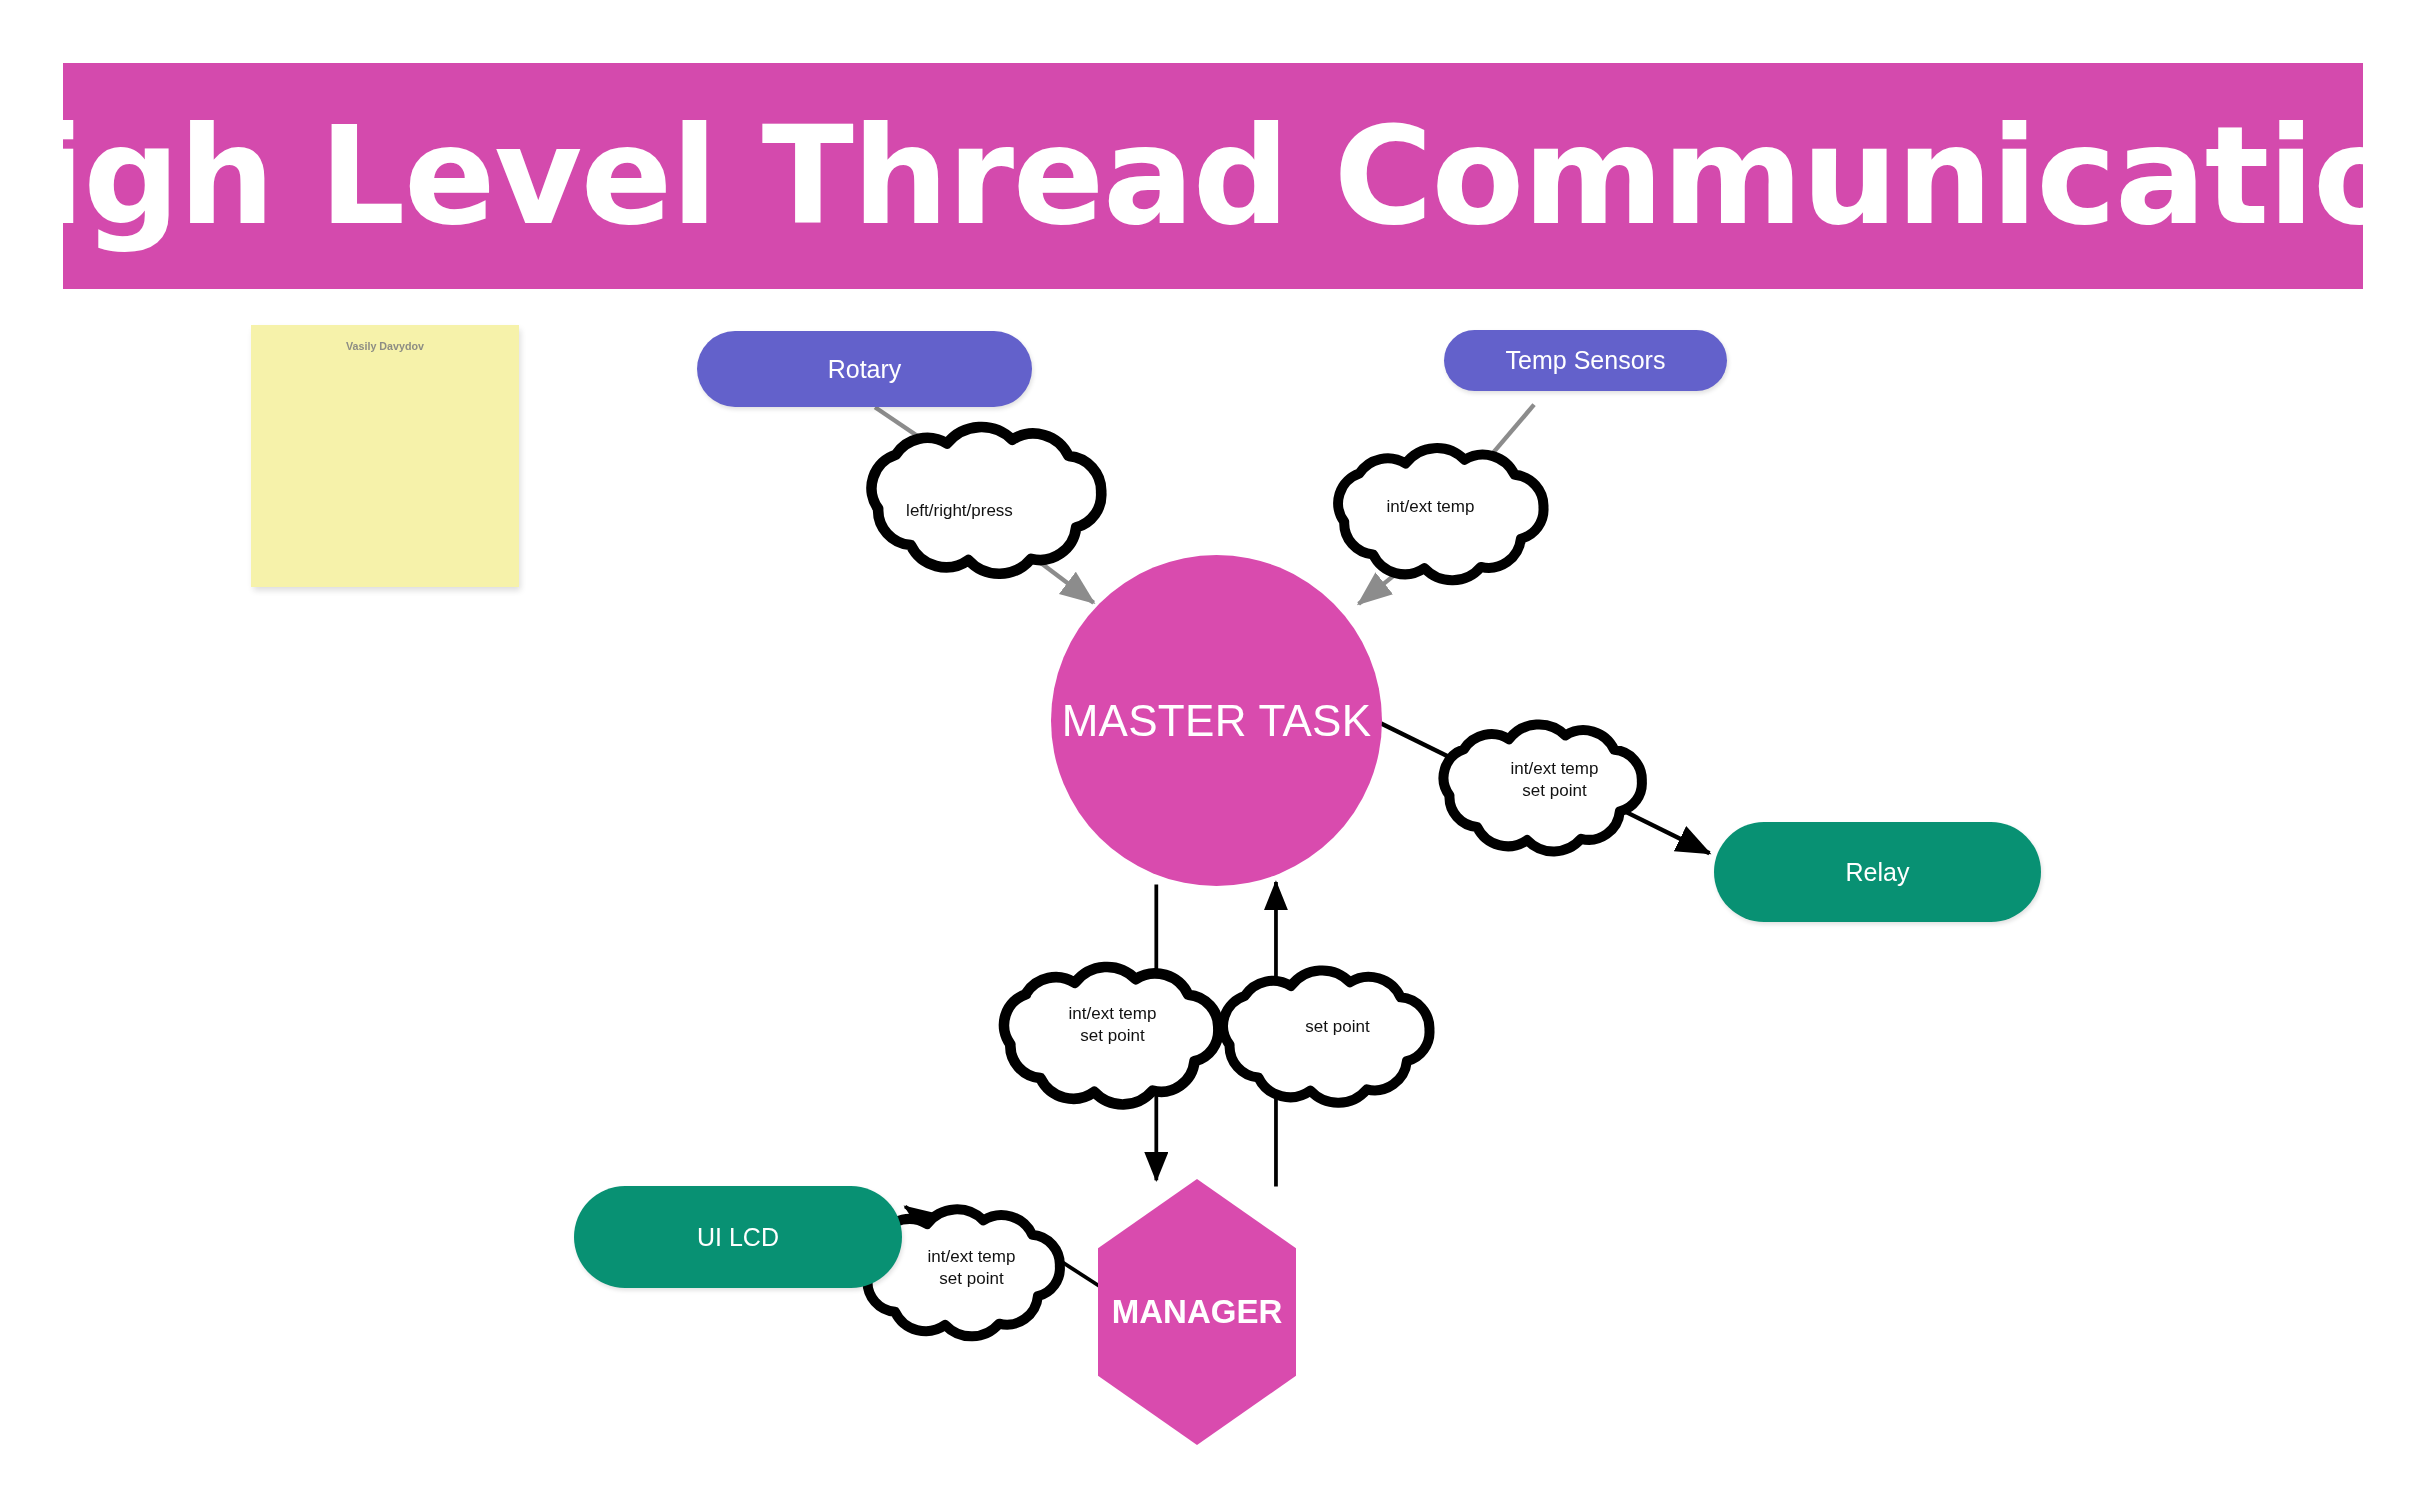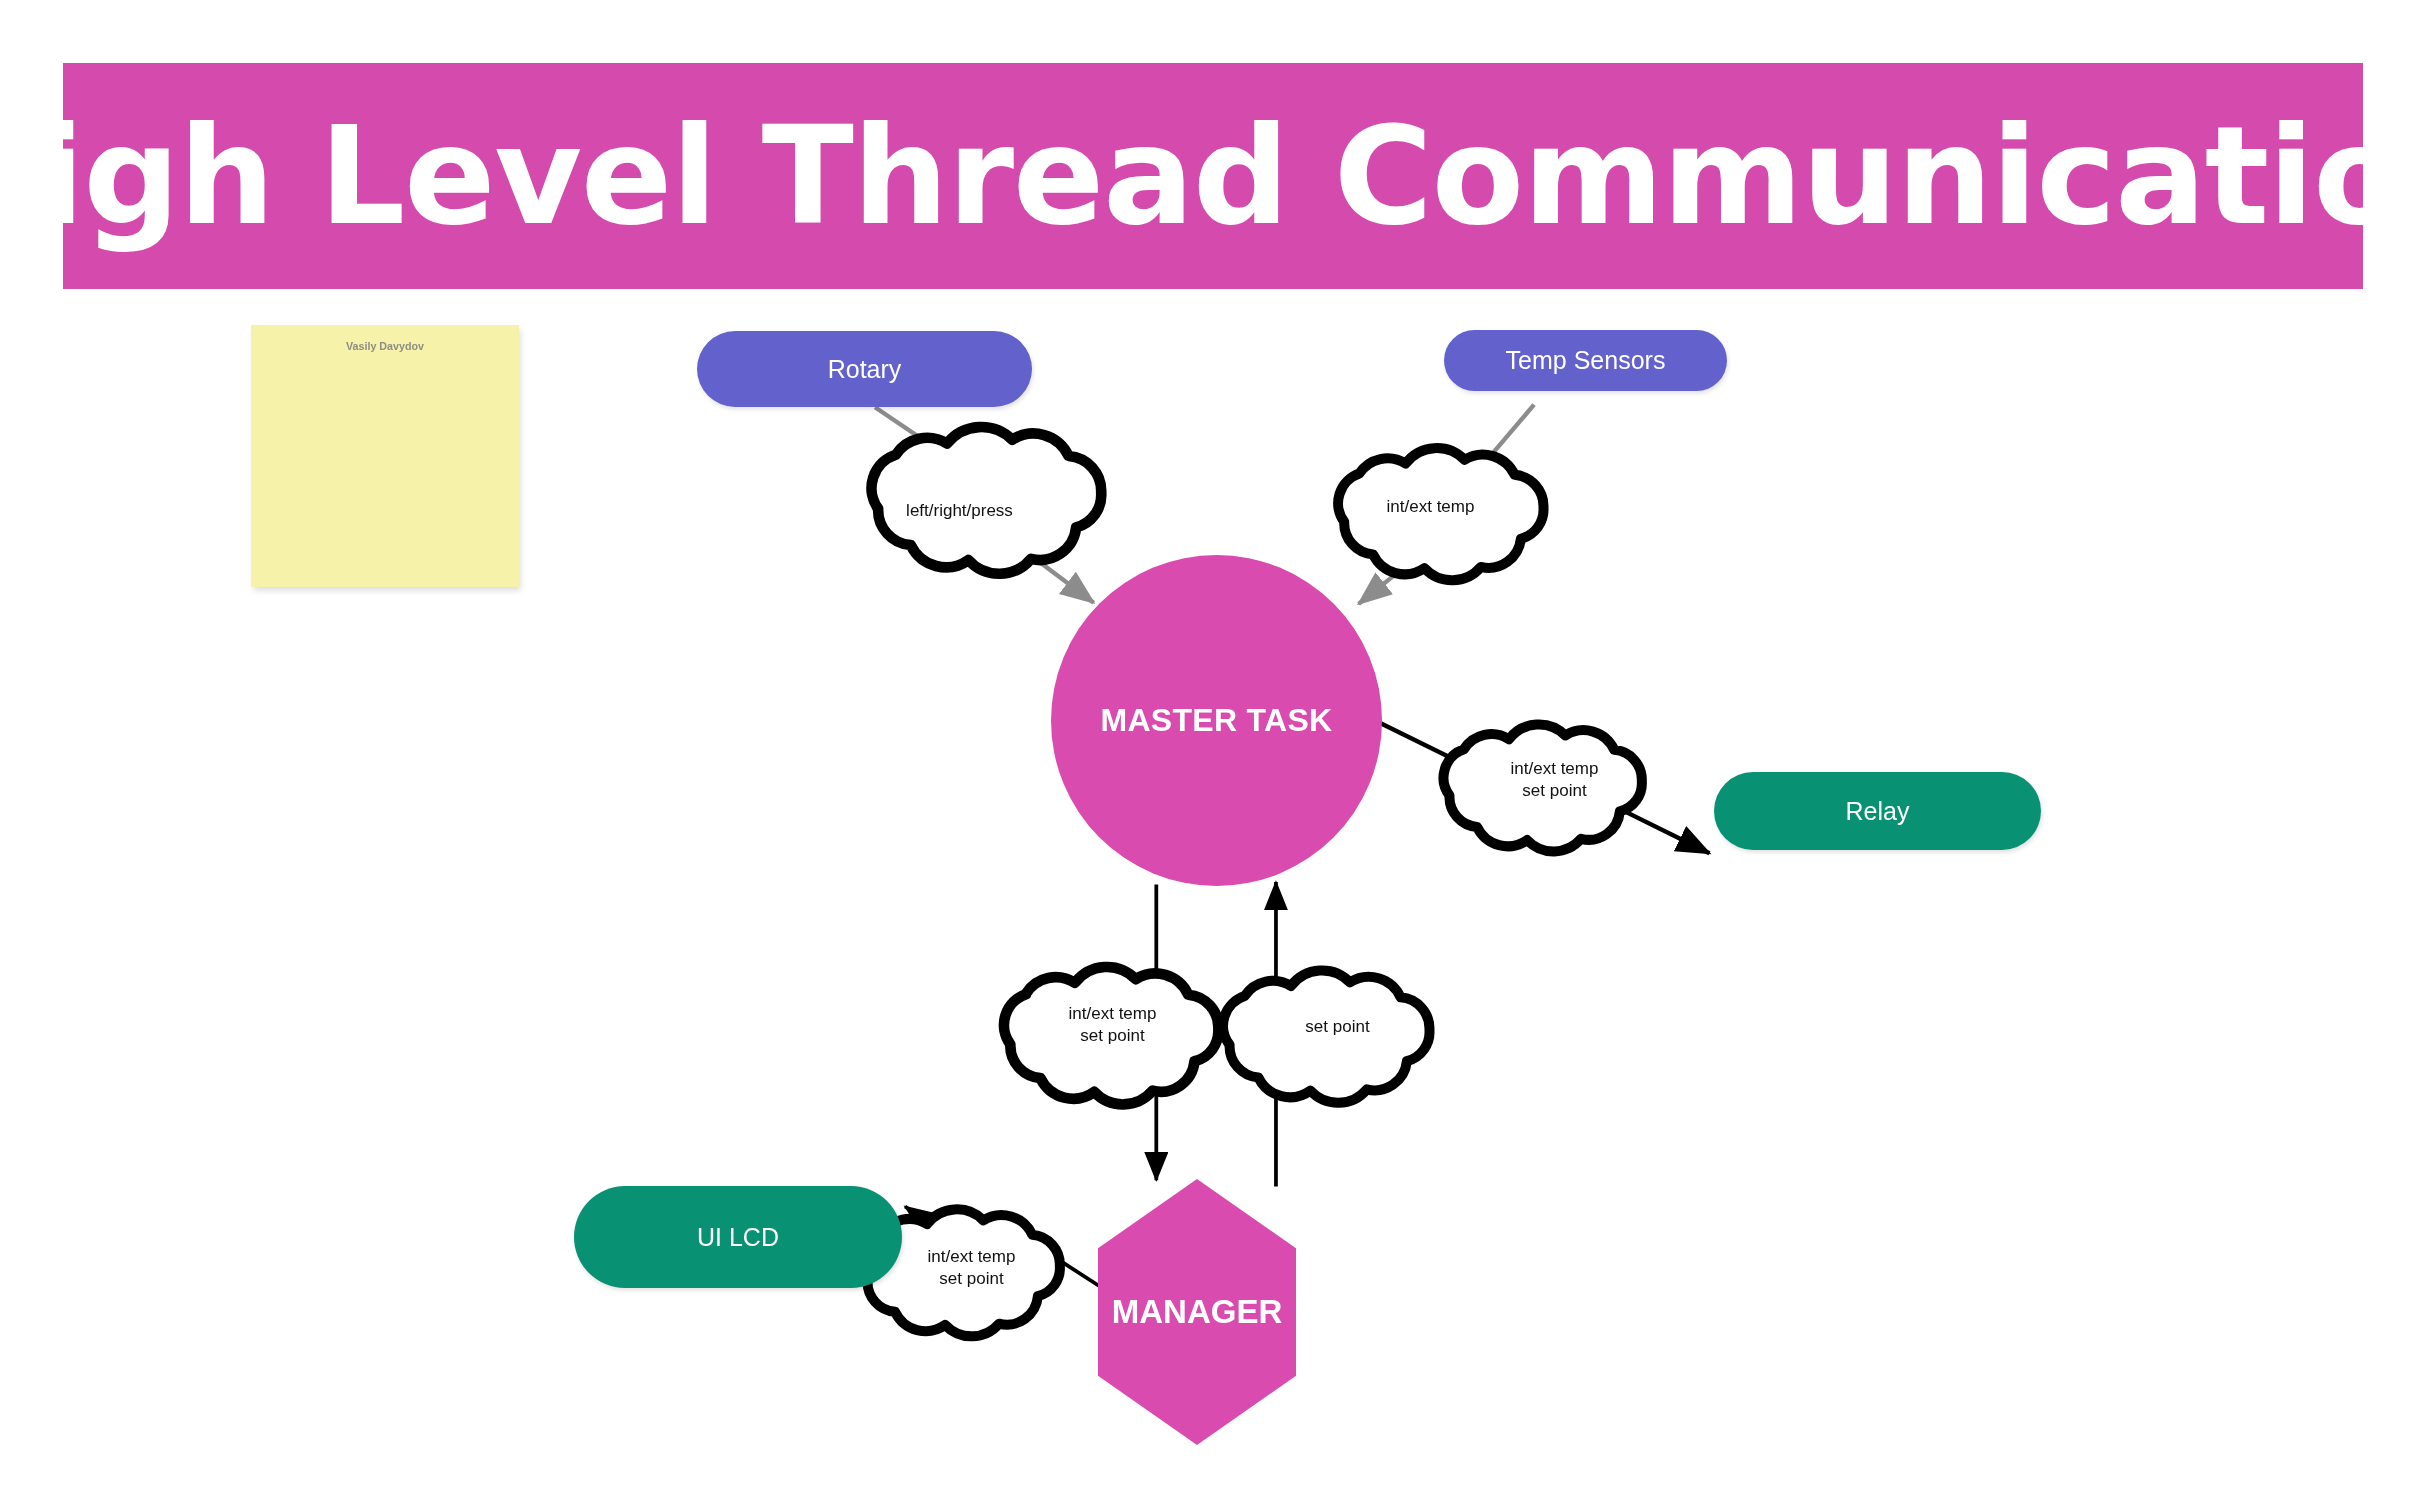--- a/index.html
+++ b/index.html
@@ -78,37 +78,37 @@
     font-weight: 400;
     font-size: 25px;
     font-family: "Liberation Sans", sans-serif;
     box-shadow: 1.3px 2.5px 4.4px rgba(0,0,0,0.12);
   }
   .pill-purple { background: #6361cb; }
   .pill-green  { background: #089173; }
 
   #node-rotary       { left: 697px; top: 331px; width: 335px; height: 76px; }
   #node-temp-sensors { left: 1444px; top: 330px; width: 283px; height: 61px; }
-  #node-relay        { left: 1714px; top: 772px; width: 327px; height: 78px; }
+  #node-relay        { left: 1714px; top: 822px; width: 327px; height: 100px; }
   #node-ui-lcd       { left: 574px;  top: 1186px; width: 328px; height: 102px; }
 
   #node-master-task {
     position: absolute;
     left: 1051px;
     top: 555px;
     width: 331px;
     height: 331px;
     border-radius: 50%;
     background: #d94bae;
     display: flex;
     align-items: center;
     justify-content: center;
     color: #ffffff;
-    font-weight: 700;
-    font-size: 32px;
+    font-weight: 400;
+    font-size: 44px;
     font-family: "Liberation Sans", sans-serif;
     letter-spacing: 0.3px;
   }
 
   #node-manager {
     position: absolute;
     left: 1098px;
     top: 1179px;
     width: 198px;
     height: 266px;

